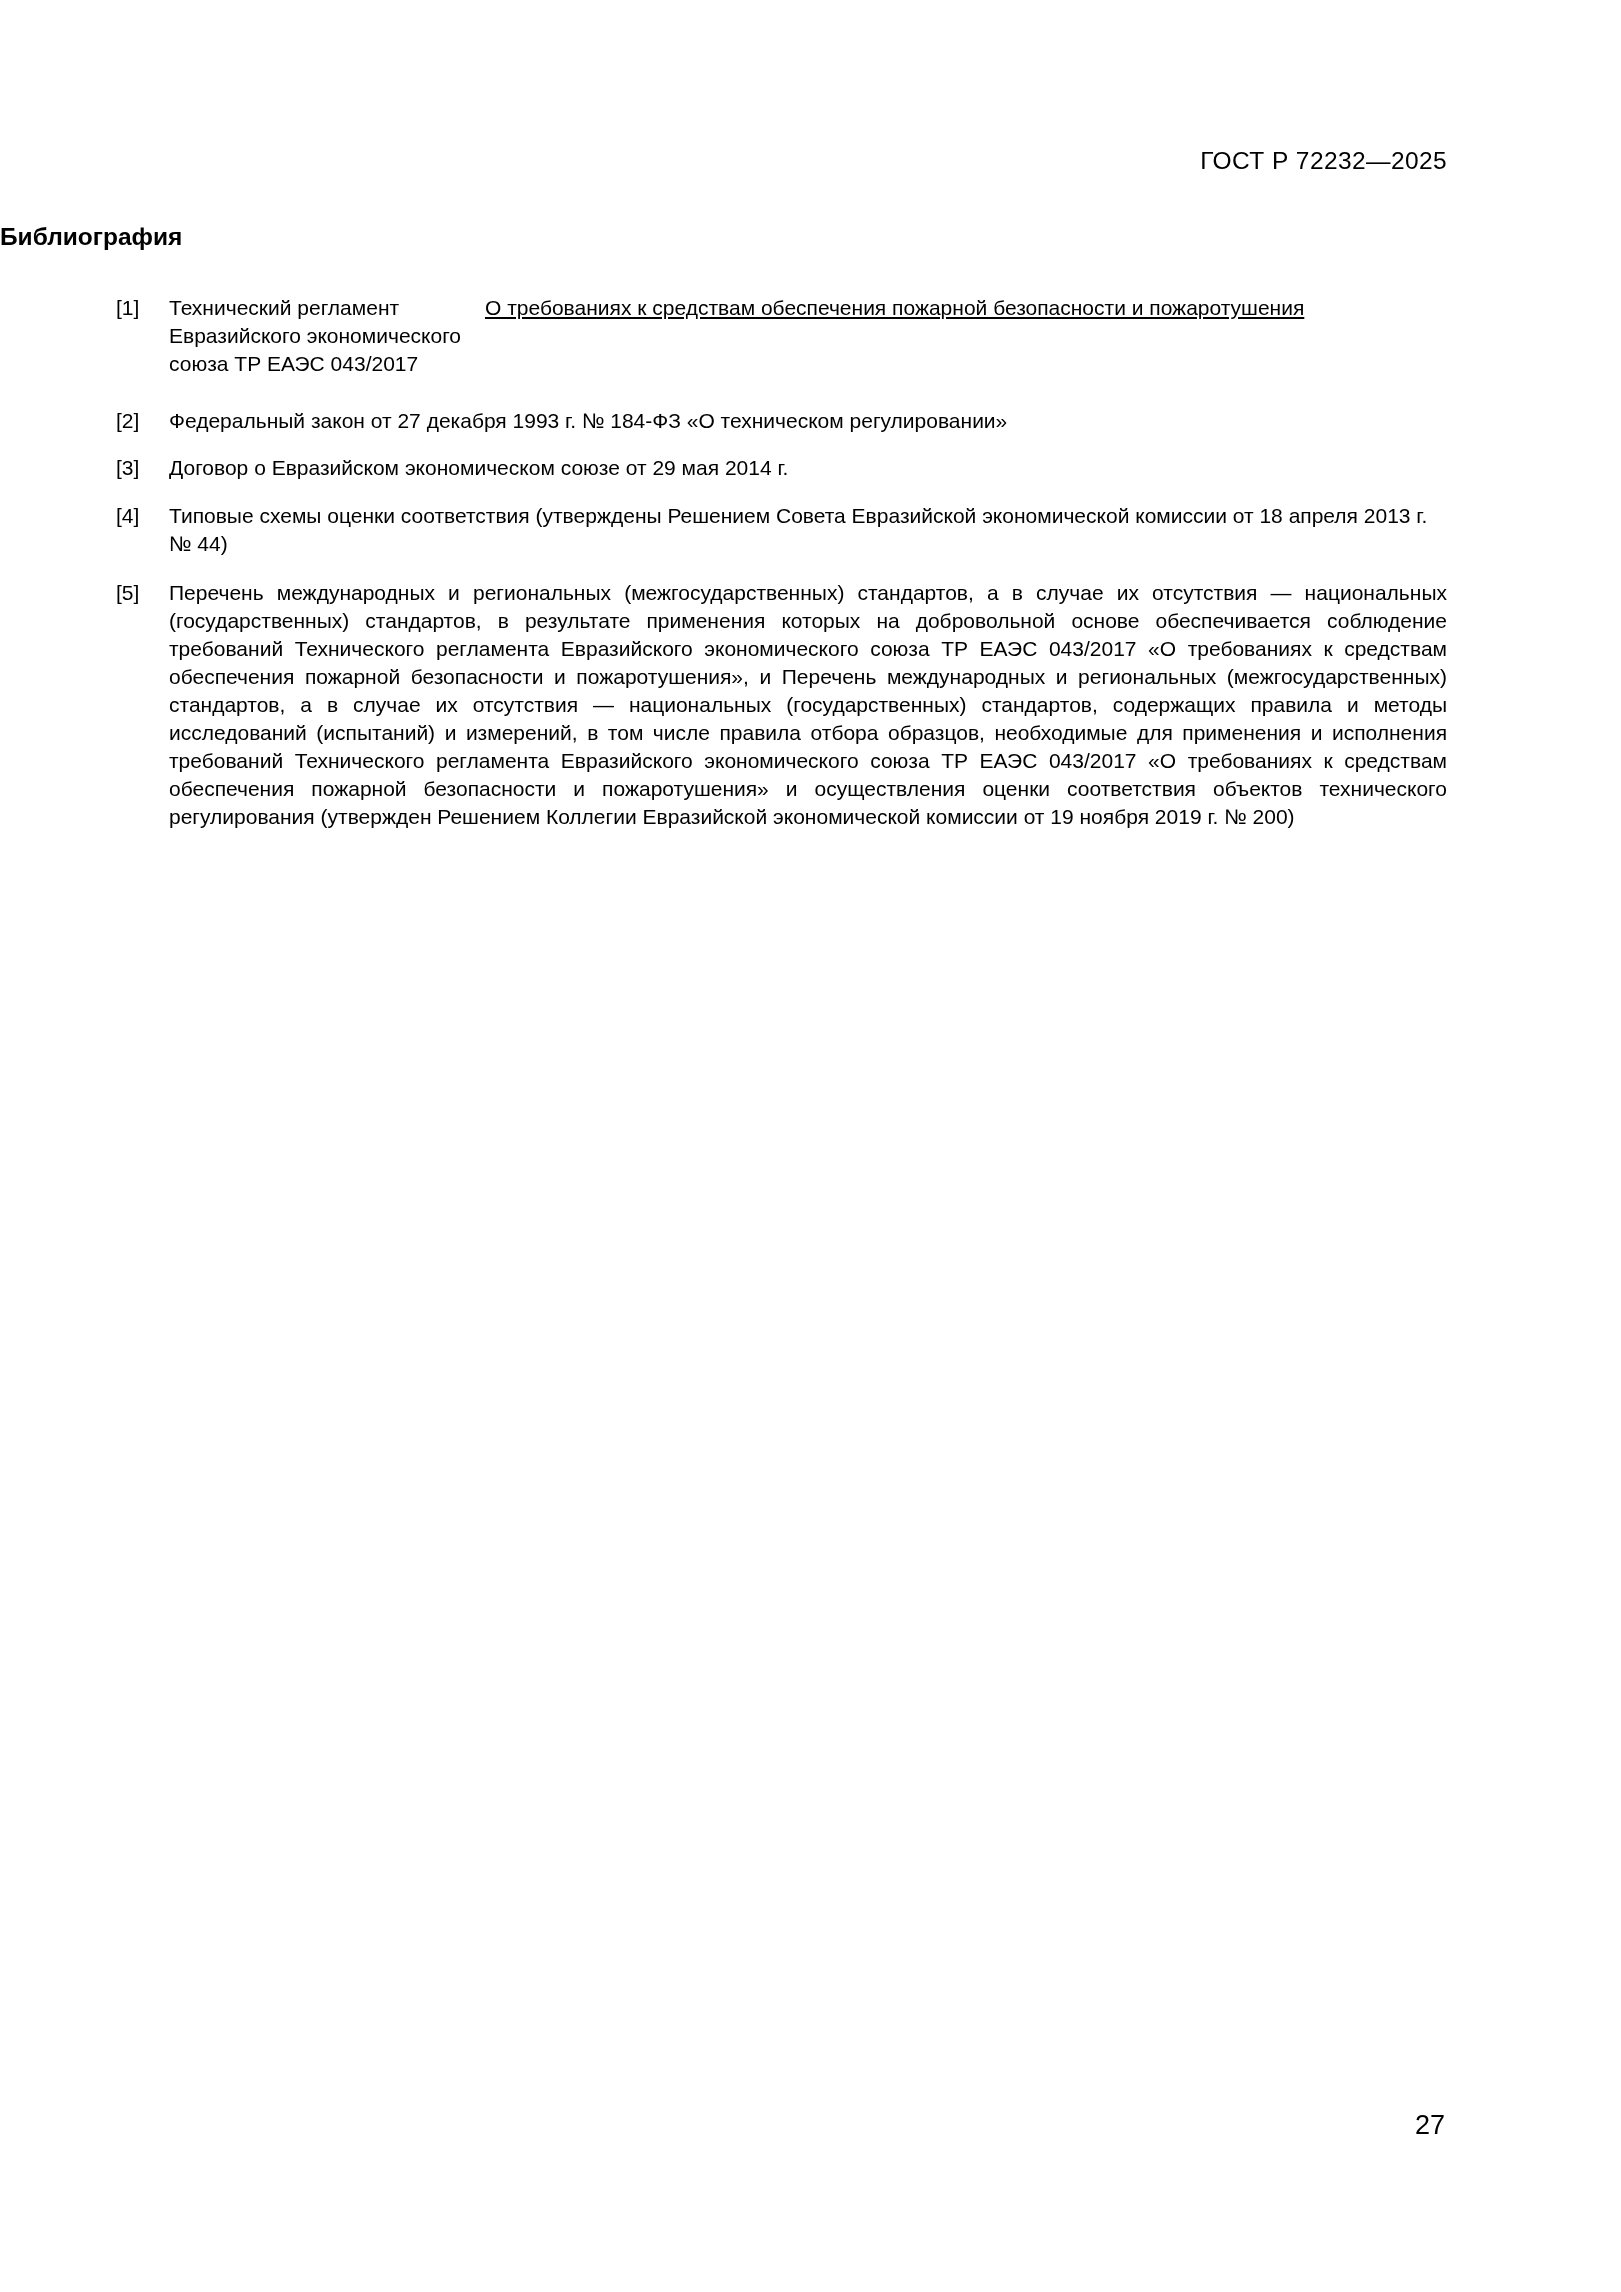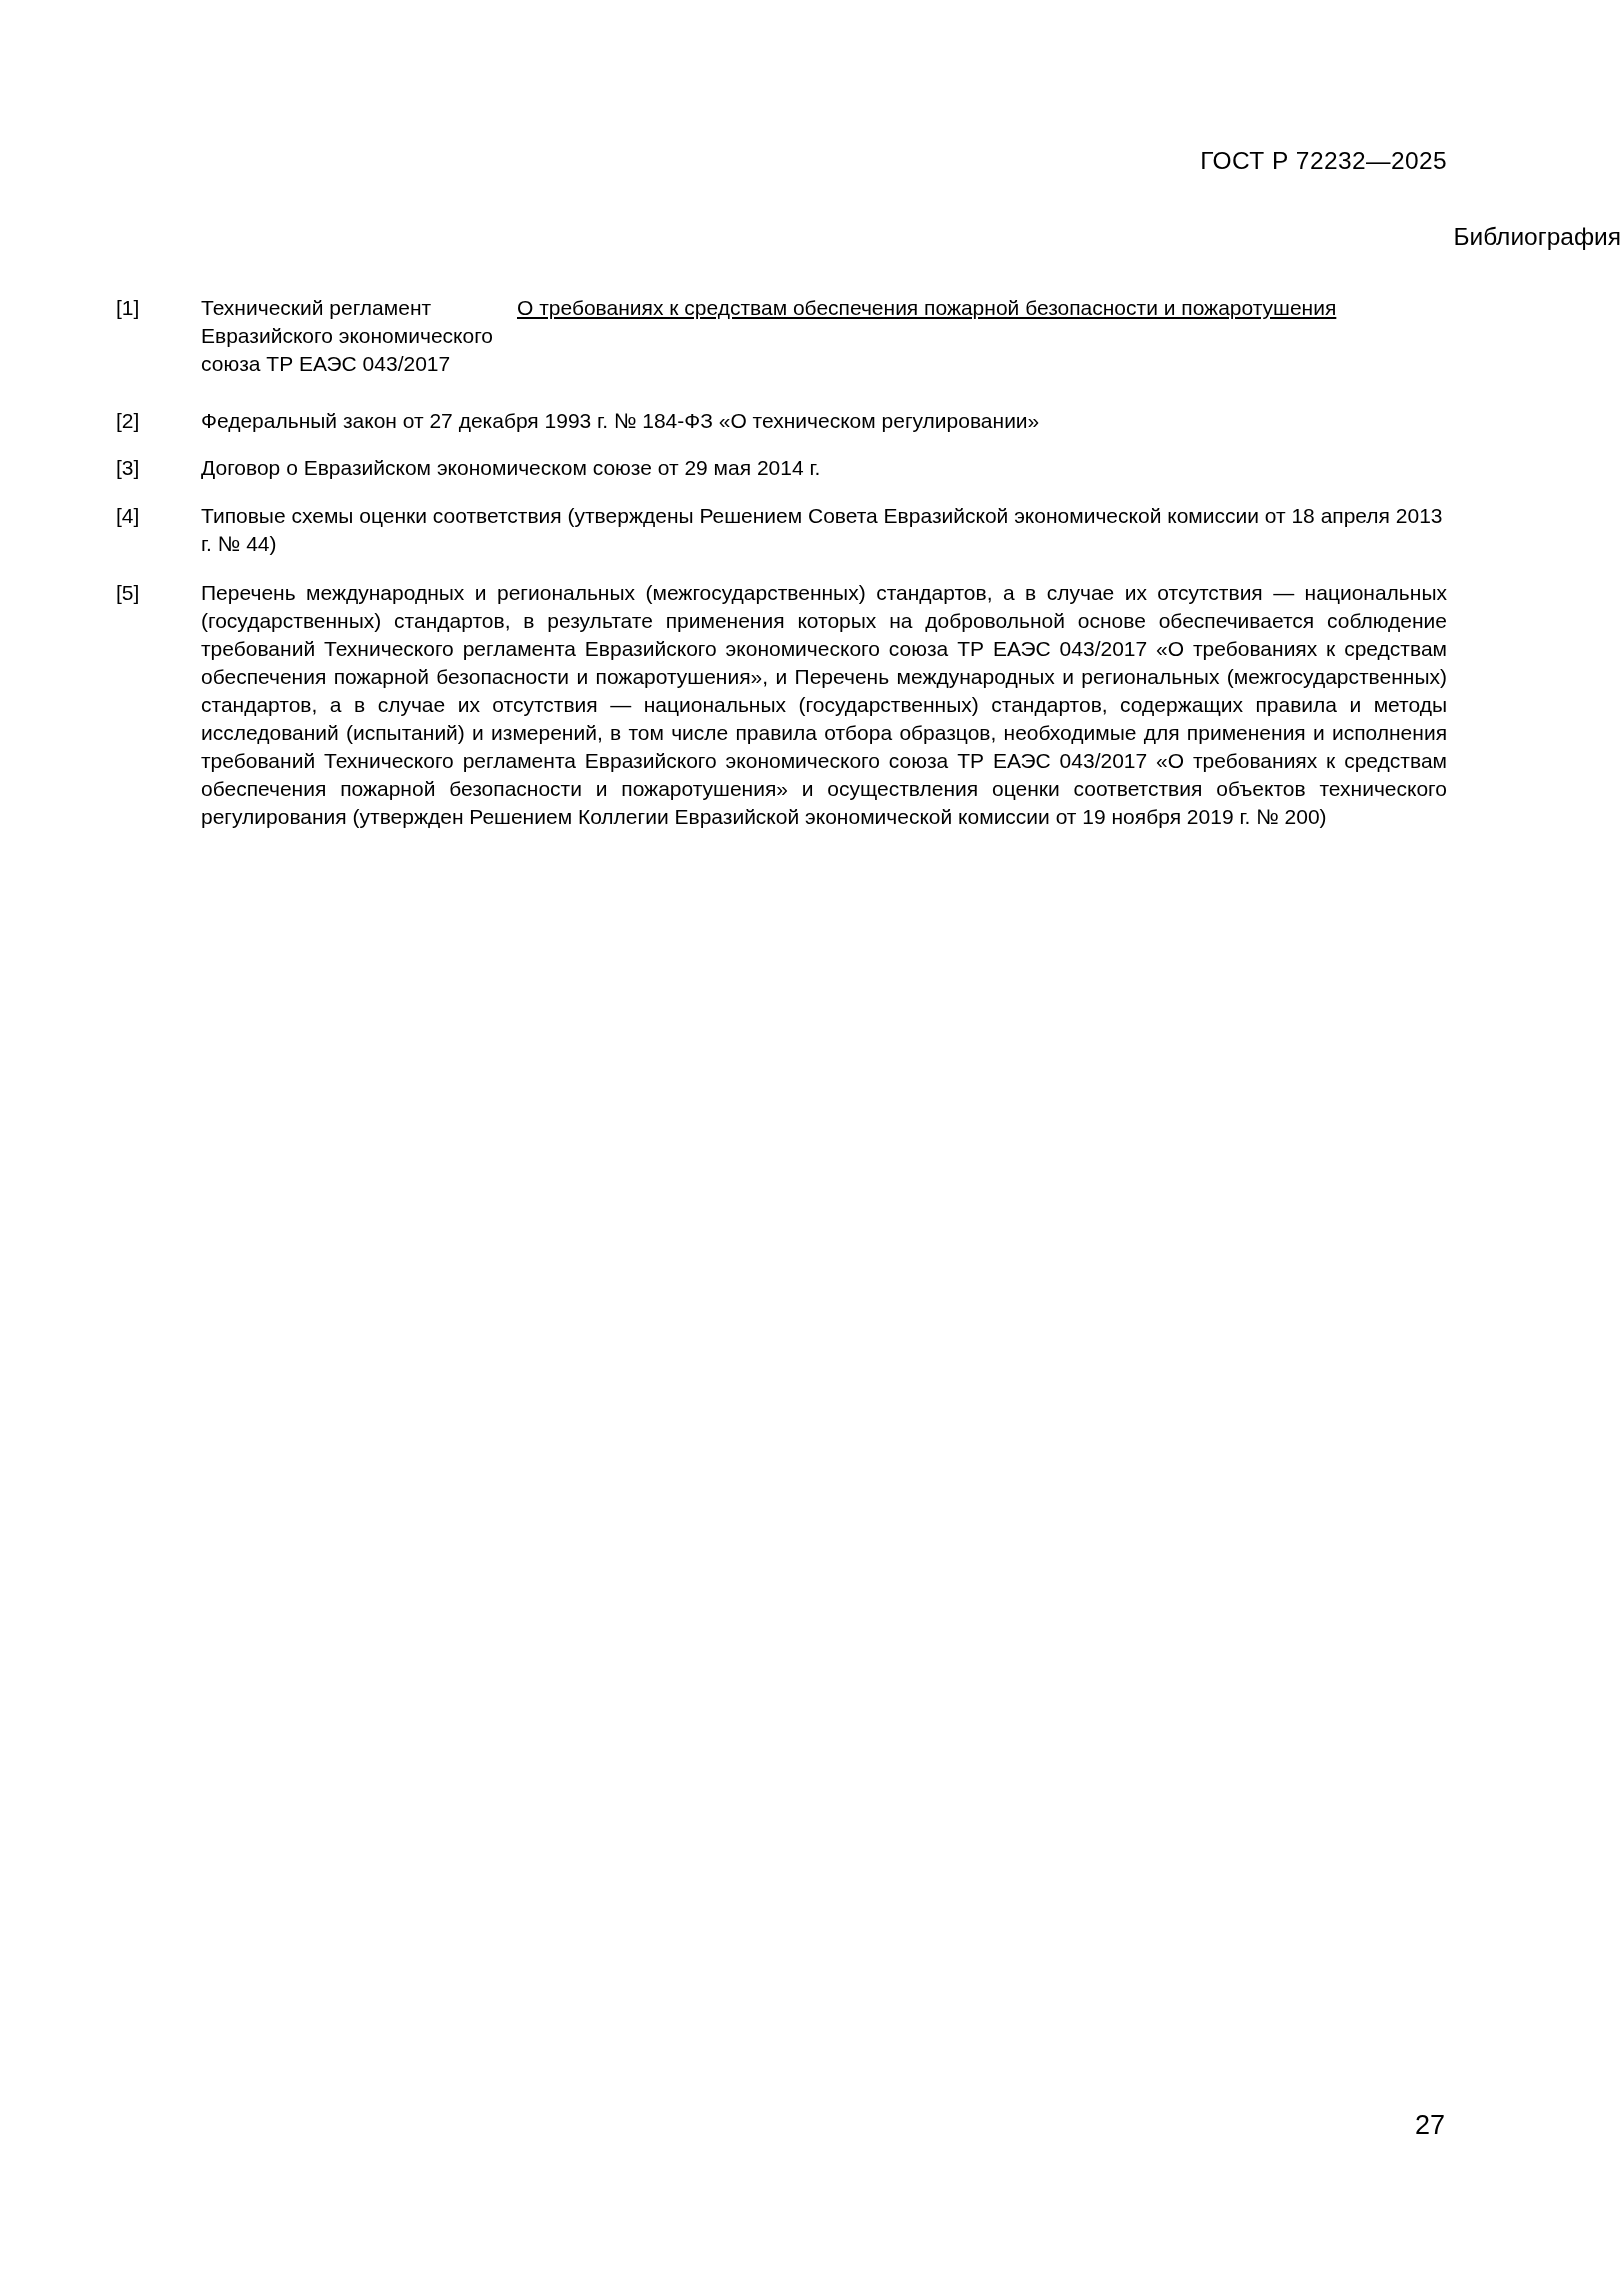--- a/index.html
+++ b/index.html
@@ -25,23 +25,23 @@
     right: 174px;
     font-size: 24.5px;
     font-weight: normal;
     letter-spacing: 0.4px;
   }
   .title {
     position: absolute;
     top: 223px;
     left: 0;
     right: 0;
-    text-align: right;
+    text-align: left;
     font-size: 24.5px;
-    font-weight: normal;
+    font-weight: bold;
   }
   .biblio {
     position: absolute;
     top: 294px;
     left: 116px;
     right: 174px;
   }
   .entry {
     display: flex;
     align-items: flex-start;
@@ -49,21 +49,20 @@
     font-size: 21px;
     line-height: 1.33;
   }
   .entry .num {
     width: 53px;
     flex: 0 0 53px;
     text-align: left;
   }
   .entry .body {
     flex: 1 1 auto;
-    margin-left: 32px;
   }
   .entry .body.just {
     text-align: justify;
     text-justify: inter-word;
   }
   .two-col {
     display: flex;
     align-items: flex-start;
   }
   .two-col .left {

